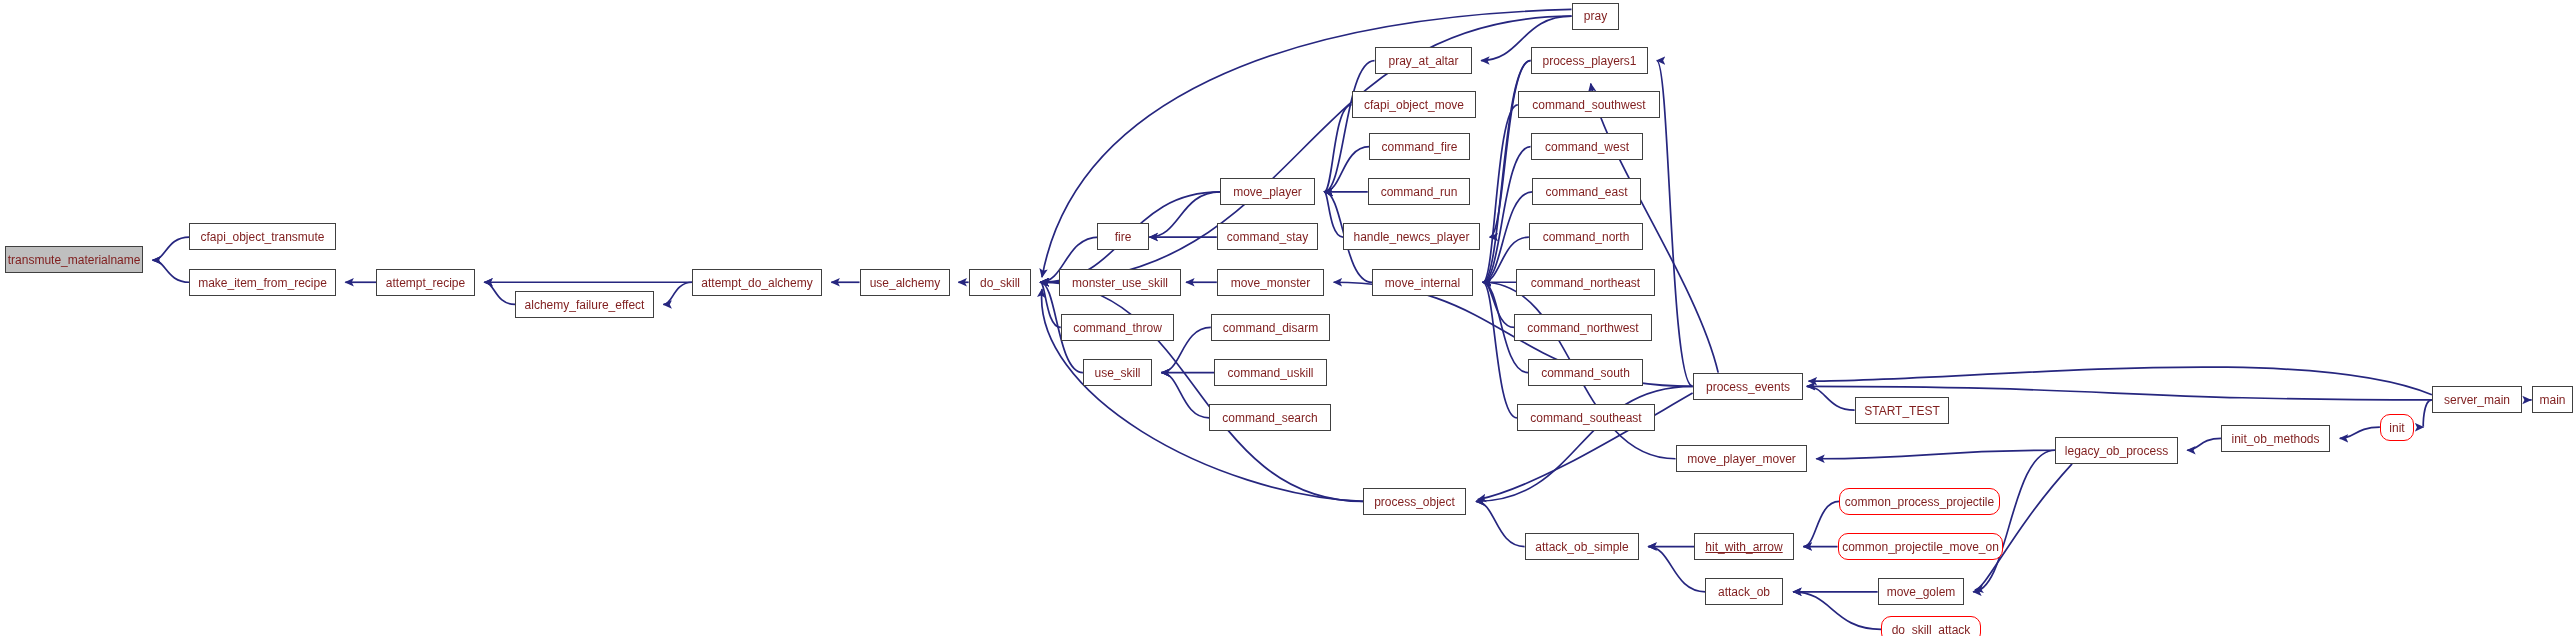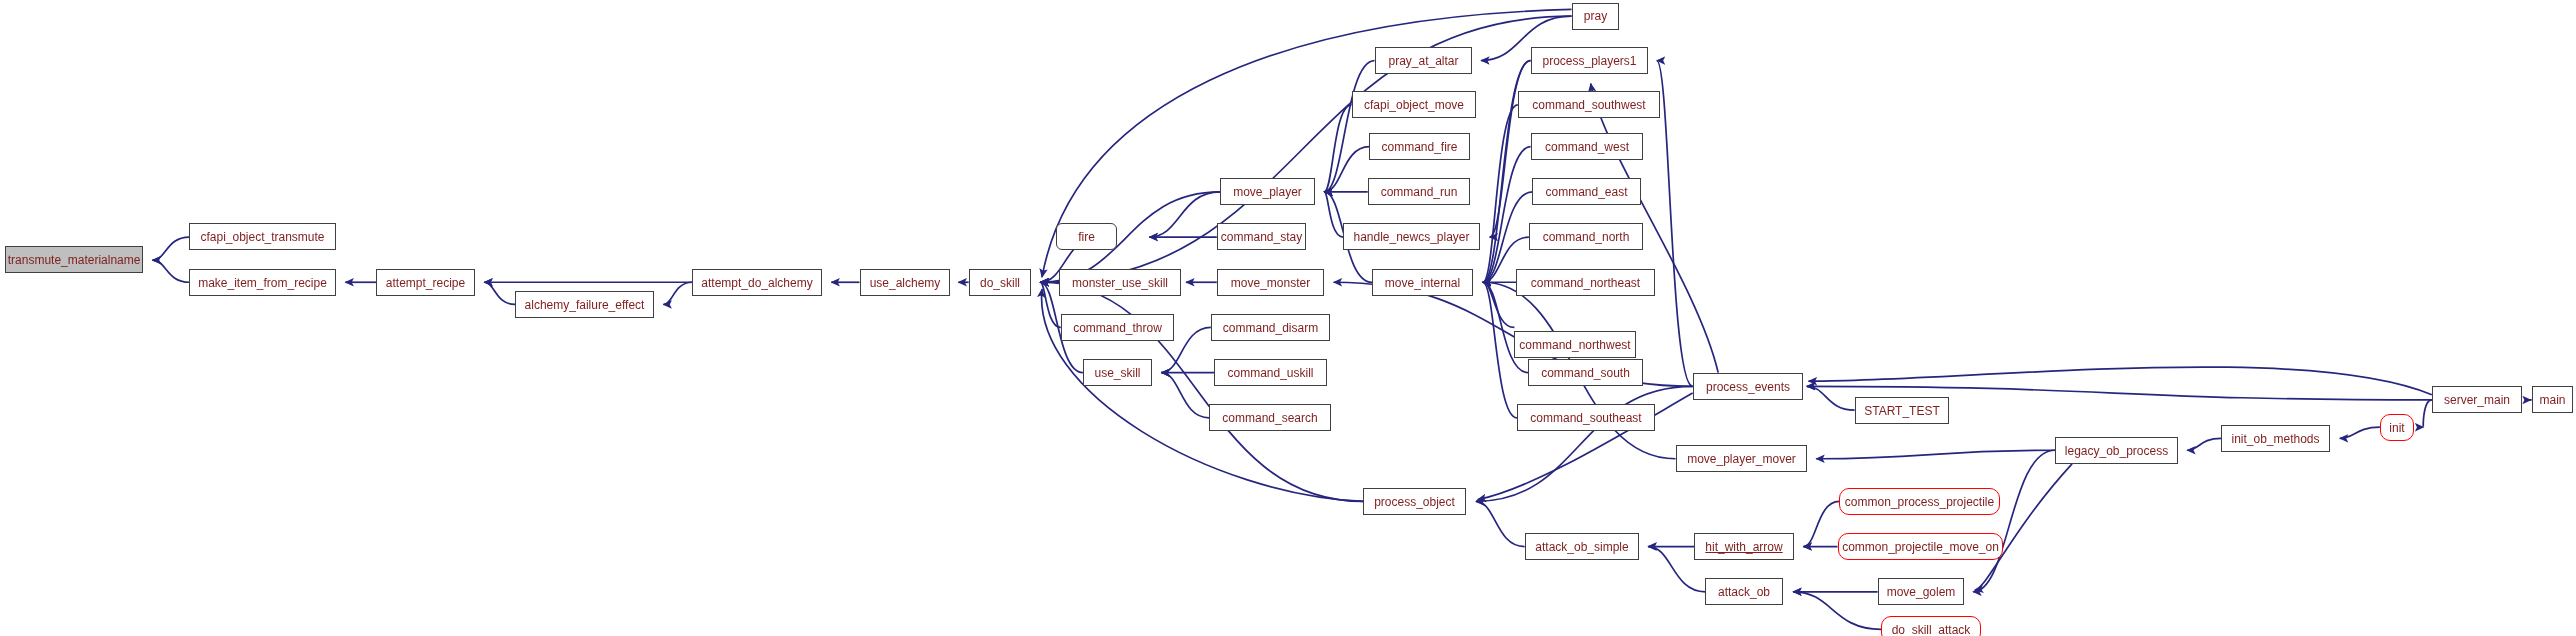--- a/index.html
+++ b/index.html
@@ -126,33 +126,33 @@
       </div>
       <div class="node" style="left: 692px; top: 269px; width: 130px;">
         <span>attempt_do_alchemy</span>
       </div>
       <div class="node" style="left: 860px; top: 269px; width: 90px;">
         <span>use_alchemy</span>
       </div>
       <div class="node" style="left: 969px; top: 269px; width: 62px;">
         <span>do_skill</span>
       </div>
-      <div class="node" style="left: 1056px; top: 223px; width: 61px; border-radius: 6px;">
+      <div class="node" style="left: 1097px; top: 223px; width: 52px;">
         <span>fire</span>
       </div>
       <div class="node" style="left: 1059px; top: 269px; width: 122px;">
         <span>monster_use_skill</span>
       </div>
       <div class="node" style="left: 1061px; top: 314px; width: 113px;">
         <span>command_throw</span>
       </div>
       <div class="node" style="left: 1083px; top: 359px; width: 69px;">
         <span>use_skill</span>
       </div>
-      <div class="node" style="left: 1217px; top: 223px; width: 89px; justify-content: center;">
+      <div class="node" style="left: 1217px; top: 223px; width: 101px; justify-content: center;">
         <span>command_stay</span>
       </div>
       <div class="node" style="left: 1217px; top: 269px; width: 107px;">
         <span>move_monster</span>
       </div>
       <div class="node" style="left: 1211px; top: 314px; width: 119px;">
         <span>command_disarm</span>
       </div>
       <div class="node" style="left: 1214px; top: 359px; width: 113px;">
         <span>command_uskill</span>
@@ -195,21 +195,21 @@
       </div>
       <div class="node" style="left: 1532px; top: 178px; width: 109px;">
         <span>command_east</span>
       </div>
       <div class="node" style="left: 1529px; top: 223px; width: 114px;">
         <span>command_north</span>
       </div>
       <div class="node" style="left: 1516px; top: 269px; width: 139px;">
         <span>command_northeast</span>
       </div>
-      <div class="node" style="left: 1514px; top: 314px; width: 122px; margin-top: 17px;">
+      <div class="node" style="left: 1514px; top: 314px; width: 138px;">
         <span>command_northwest</span>
       </div>
       <div class="node" style="left: 1528px; top: 359px; width: 115px;">
         <span>command_south</span>
       </div>
       <div class="node" style="left: 1517px; top: 404px; width: 138px;">
         <span>command_southeast</span>
       </div>
       <div class="node" style="left: 1693px; top: 373px; width: 110px;">
         <span>process_events</span>

